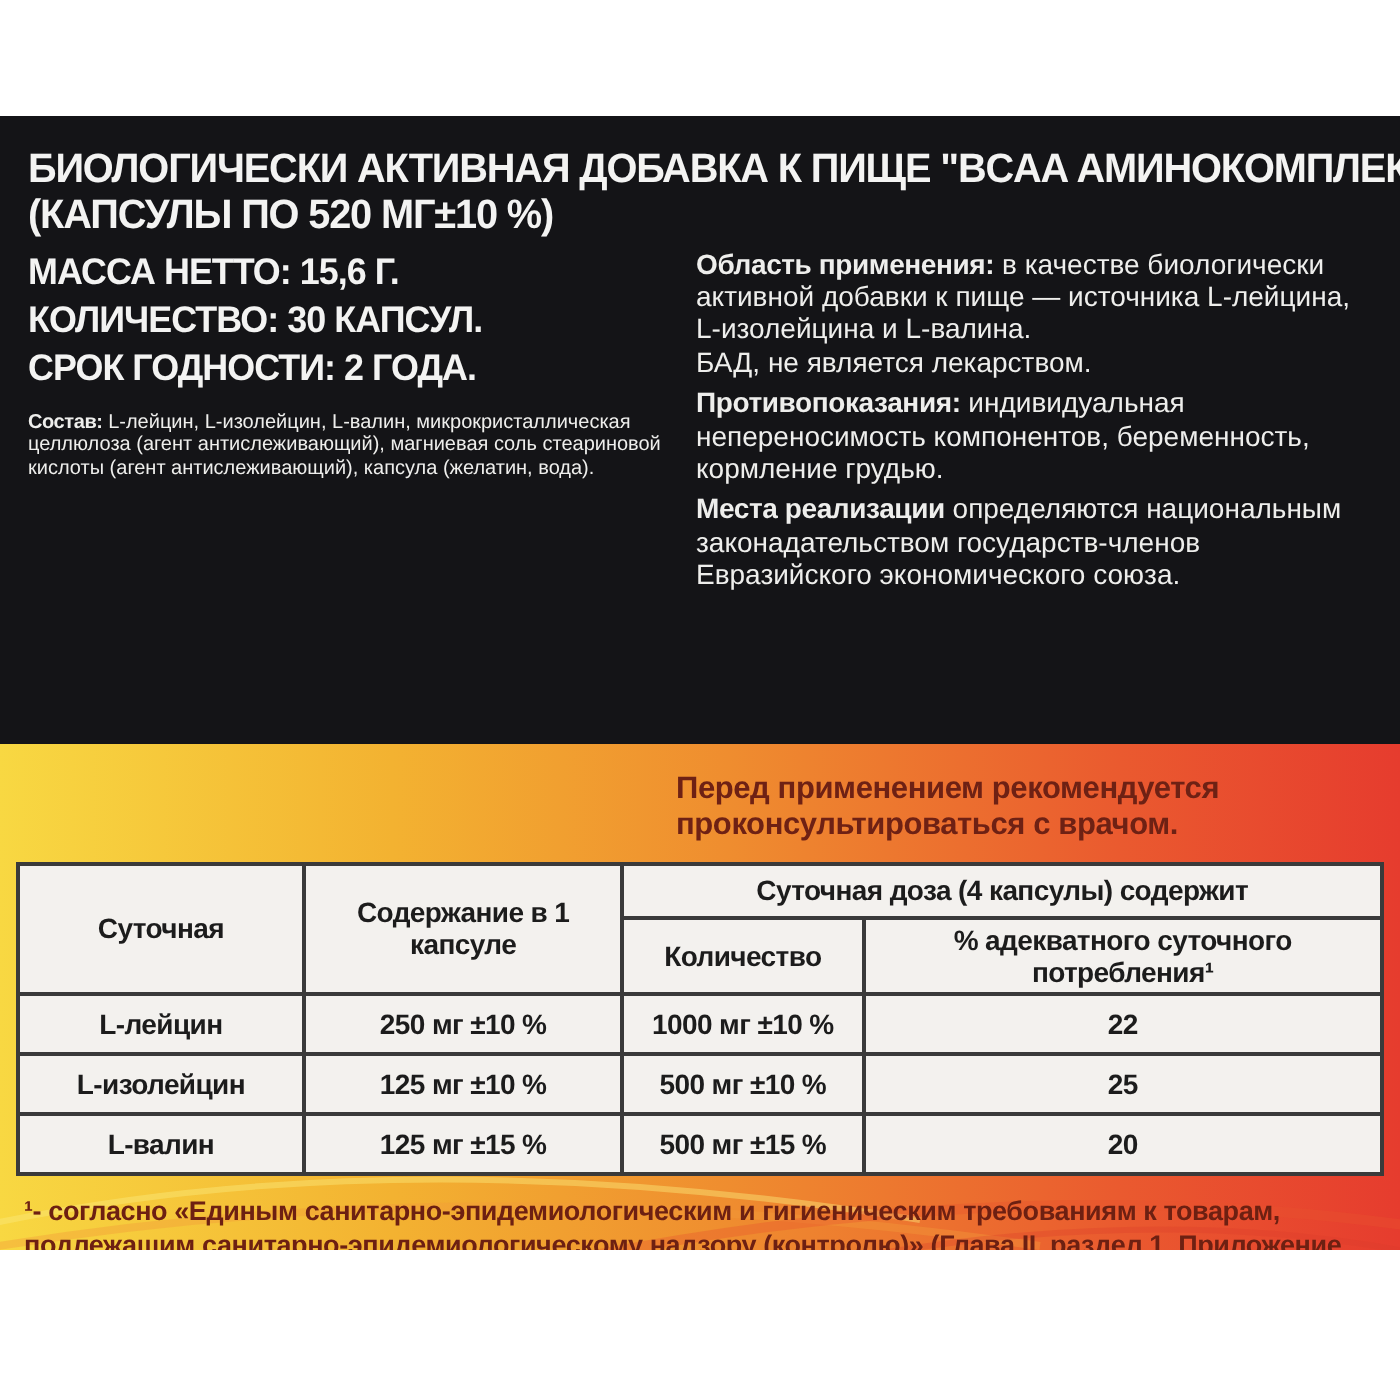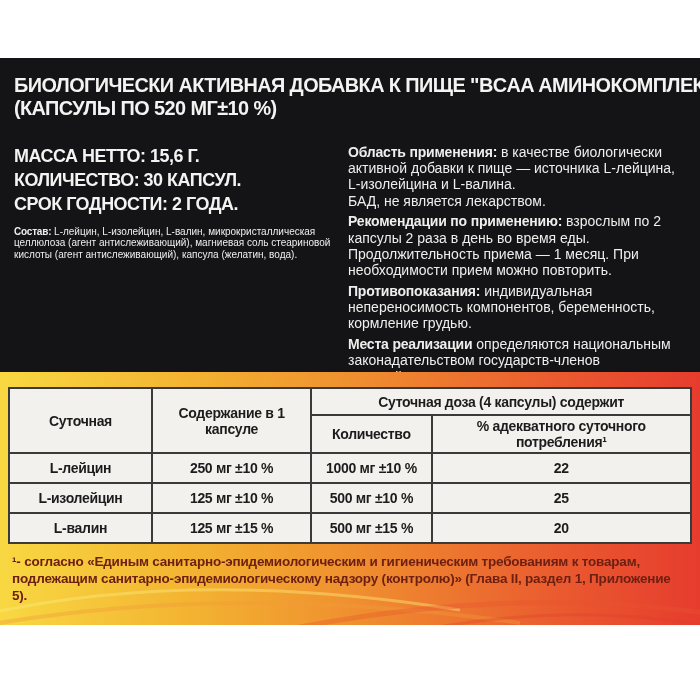--- a/index.html
+++ b/index.html
@@ -13,21 +13,21 @@
   
   .panel-black {
     height:314px; background:#141417; color:#f3f3f2;
     padding:15px 14px 0 14px; box-sizing:border-box; overflow:hidden;
   }
   .title {
     font-weight:bold; font-size:20.5px; line-height:1.14;
     letter-spacing:-0.6px; transform:scaleX(0.97); transform-origin:left top;
     white-space:nowrap;
   }
-  .cols { display:flex; margin-top:24px; }
+  .cols { display:flex; margin-top:4px; }
   .col-left { width:322px; flex:none; }
   .col-right { flex:1; padding-left:12px; }
 
   .facts { font-weight:bold; font-size:18.5px; line-height:1.3;
            letter-spacing:-0.5px; transform:scaleX(0.97); transform-origin:left top; }
   .facts div { white-space:nowrap; }
   .storage { margin-top:8px; font-size:14.5px; line-height:1.16; color:#eeeeec; }
   .composition { margin-top:10px; font-size:10px; line-height:1.16; color:#eeeeec; }
   .composition b, .section b { letter-spacing:-0.2px; }
 
@@ -88,43 +88,40 @@
         </div>
       </div>
 
       <div class="col-right">
         <div class="section">
           <b>Область применения:</b>
           <span>в качестве биологически активной добавки к пище — источника L-лейцина, L-изолейцина и L-валина.</span>
           <div>БАД, не является лекарством.</div>
         </div>
         <div class="section">
-          <b>Рекомендации по применению:</b>
-          <span>взрослым по 2 капсулы 2 раза в день во время еды. Продолжительность приема — 1 месяц. При необходимости прием можно повторить.</span>
-        </div>
-        <div class="section">
           <b>Противопоказания:</b>
           <span>индивидуальная непереносимость компонентов, беременность, кормление грудью.</span>
         </div>
         <div class="section">
           <b>Места реализации</b>
           <span>определяются национальным законадательством государств-членов Евразийского экономического союза.</span>
         </div>
       </div>
     </div>
   </div>
 
   <div class="panel-gradient">
     <svg class="swirls" viewBox="0 0 700 90">
       <path d="M -40 85 Q 180 30 460 75" fill="none" stroke="#fbe87a" stroke-width="3" opacity="0.45"></path>
       <path d="M -40 95 Q 220 45 520 88" fill="none" stroke="#f29c3a" stroke-width="4" opacity="0.4"></path>
       <path d="M 300 92 Q 520 50 720 80" fill="none" stroke="#e8542e" stroke-width="5" opacity="0.35"></path>
       <path d="M 420 95 Q 580 66 710 92" fill="none" stroke="#d93a2a" stroke-width="3" opacity="0.3"></path>
     </svg>
 
+    <div class="advice">Перед применением рекомендуется проконсультироваться с врачом.</div>
 
     <table class="nutrition">
       <colgroup>
           <col class="c1">
           <col class="c2">
           <col class="c3">
           <col class="c4">
         </colgroup>
       <tbody>
           <tr class="hrow">

